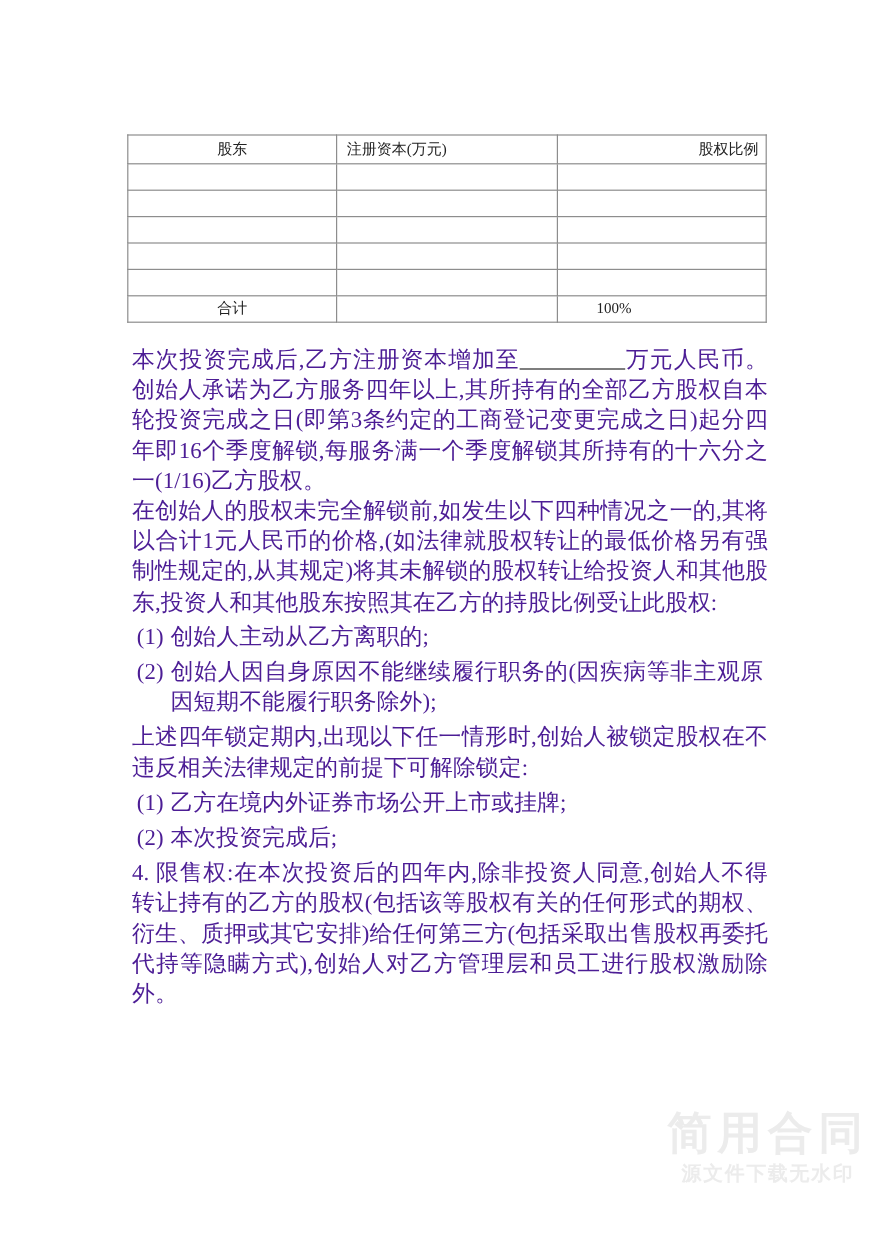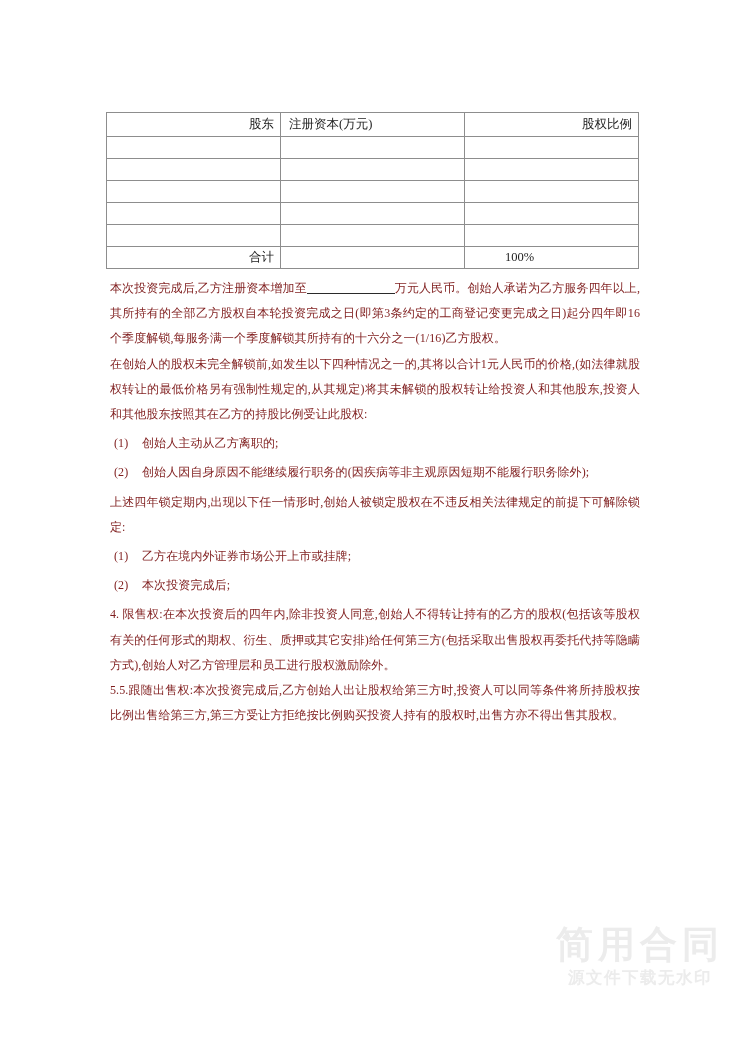--- a/index.html
+++ b/index.html
@@ -40,38 +40,38 @@
 
   table.equity-table td {
     border: 1px solid #8d8d8d;
     height: 21px;
     padding: 0 6px;
     vertical-align: middle;
     line-height: 1.15;
     color: #222;
   }
   table.equity-table tr.header-row td { height: 23px; }
-  table.equity-table td.col-shareholder { text-align: right; }
+  table.equity-table td.col-shareholder { text-align: center; }
   table.equity-table td.col-capital { text-align: left; padding-left: 8px; }
   table.equity-table td.col-ratio { text-align: right; }
   table.equity-table tr.total-row td.col-ratio {
     text-align: left;
-    padding-left: 40px;
+    padding-left: 32px;
   }
   table.equity-table tr.blank-row td { height: 21px; }
 
   
   .body-text {
     position: absolute;
     left: 110px;
-    top: 276px;
+    top: 288px;
     width: 530px;
-    font-size: 12px;
+    font-size: 19px;
     line-height: 25.2px;
-    color: #7f1d1d;
+    color: #4c1d95;
     letter-spacing: 0.1px;
   }
   .para {
     margin: 0;
     text-align: justify;
     text-justify: inter-ideograph;
   }
   .para .blank-fill {
     display: inline-block;
     width: 88px;
@@ -192,21 +192,20 @@
 
     <p class="listitem">
       <span class="marker">(1)</span><span>乙方在境内外证券市场公开上市或挂牌;</span>
     </p>
     <p class="listitem">
       <span class="marker">(2)</span><span>本次投资完成后;</span>
     </p>
 
     <p class="para">4. 限售权:在本次投资后的四年内,除非投资人同意,创始人不得转让持有的乙方的股权(包括该等股权有关的任何形式的期权、衍生、质押或其它安排)给任何第三方(包括采取出售股权再委托代持等隐瞒方式),创始人对乙方管理层和员工进行股权激励除外。</p>
 
-    <p class="para">5.5.跟随出售权:本次投资完成后,乙方创始人出让股权给第三方时,投资人可以同等条件将所持股权按比例出售给第三方,第三方受让方拒绝按比例购买投资人持有的股权时,出售方亦不得出售其股权。</p>
 
   </div>
 
   <div class="watermark">
     <span class="wm-main">简用合同</span>
     <span class="wm-sub">源文件下载无水印</span>
   </div>
 
 </div>
 

